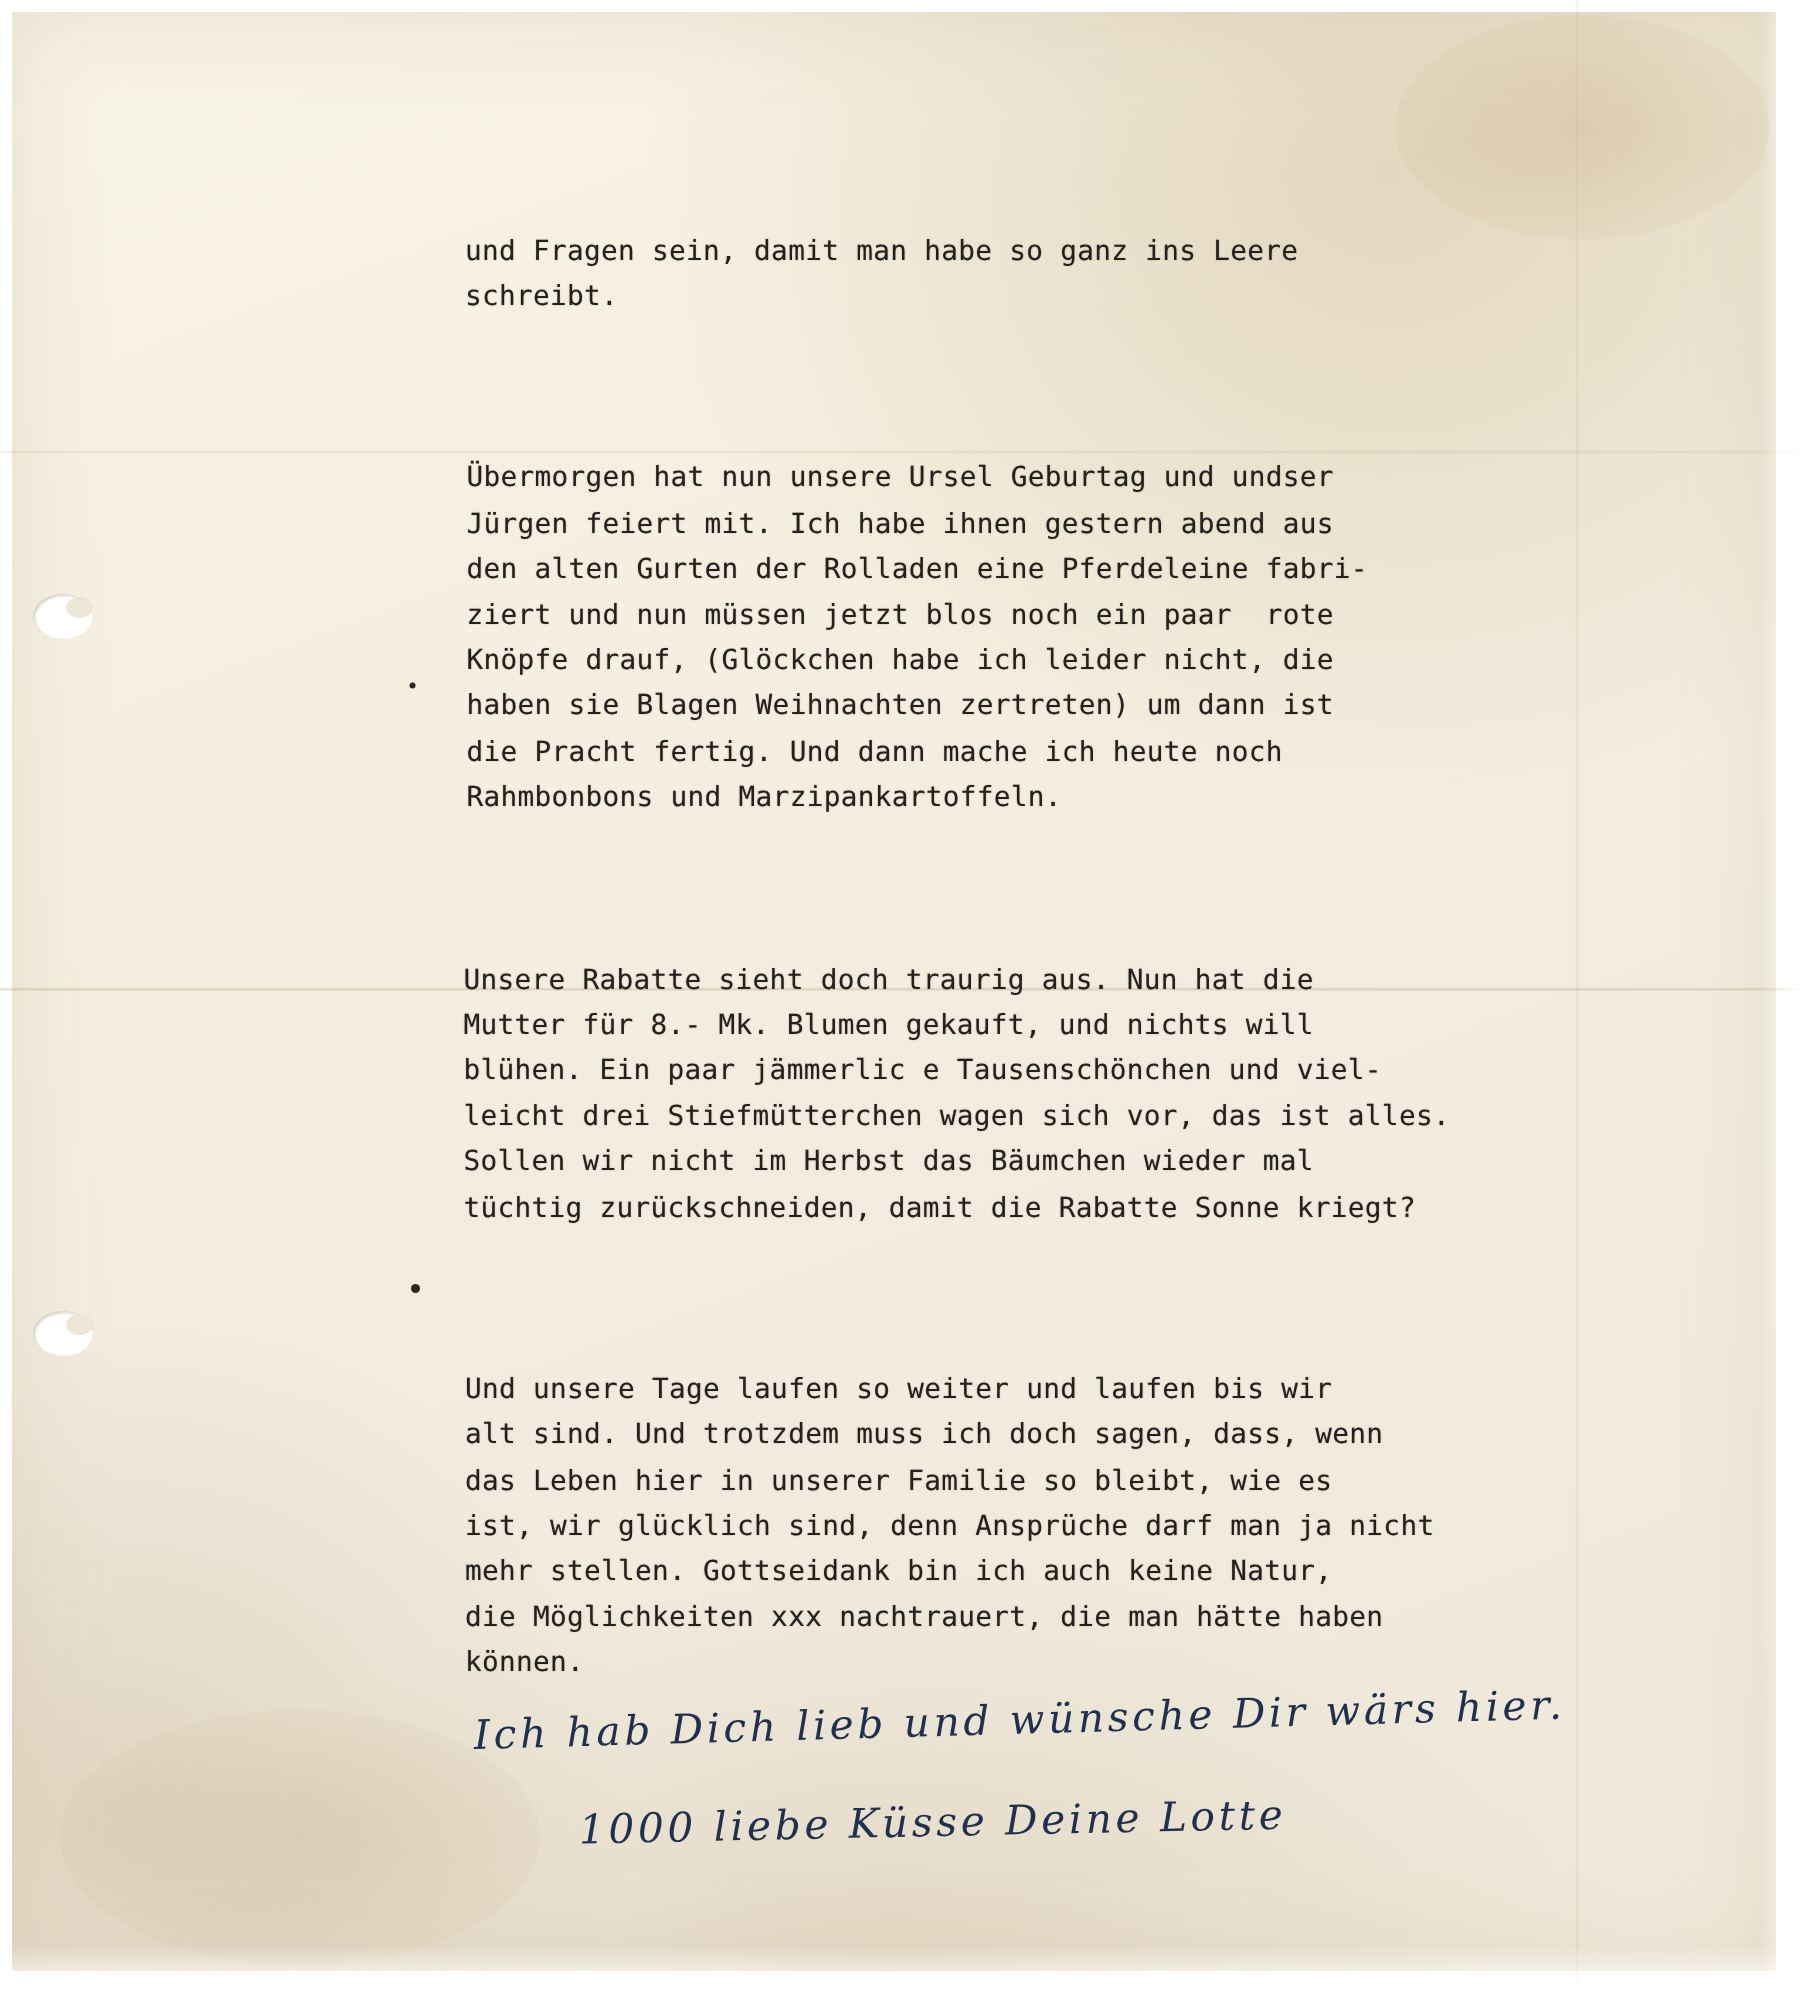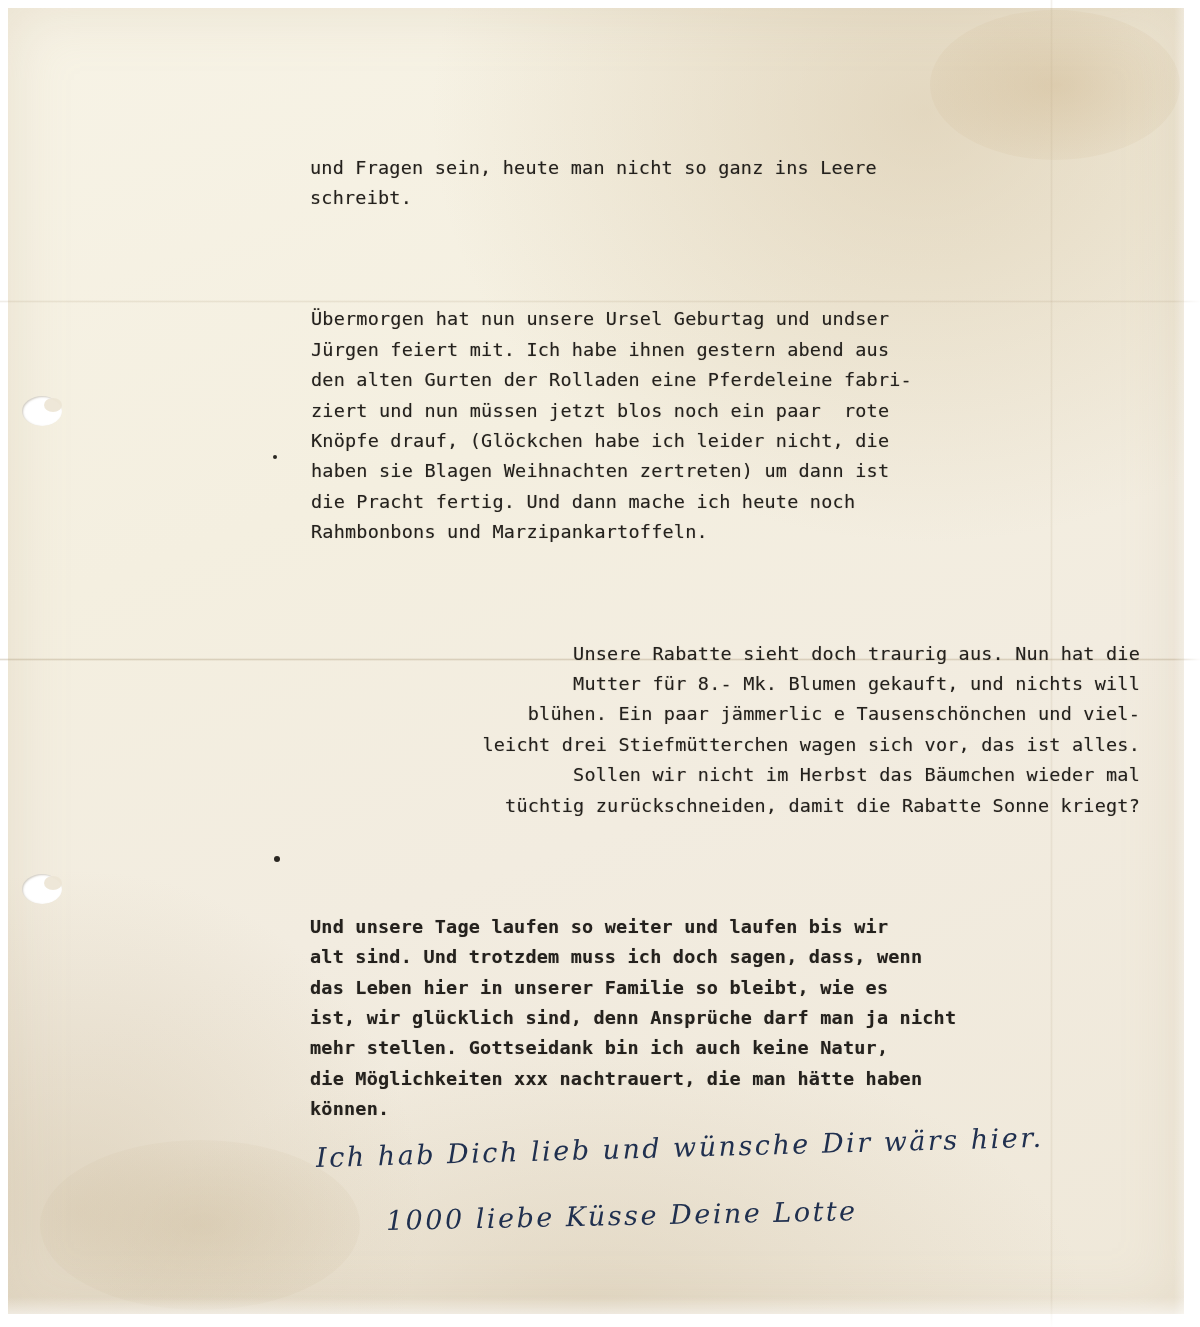--- a/index.html
+++ b/index.html
@@ -95,24 +95,24 @@
     line-height: 30.4px;
     color: #24211d;
     letter-spacing: 0.2px;
     white-space: pre-wrap;
     text-shadow: 0 0 1px rgba(40,36,30,0.35);
   }
   .para {
     margin: 0 0 30px 0;
     white-space: pre-wrap;
   }
-  .para:last-of-type { margin-bottom: 0; font-weight: bold; }
+  .para:last-of-type { margin-bottom: 0; }
   
   .para.shift1 { margin-left: 1px; }
-  .para.shift2 { margin-left: -1px; text-align: right; }
+  .para.shift2 { margin-left: -1px; }
 
   
   .handwriting {
     position: absolute;
     font-family: "DejaVu Serif", serif;
     font-style: italic;
     color: #20304f;
     white-space: nowrap;
   }
   .hw-line1 {
@@ -156,21 +156,21 @@
   <div class="stain" style="left: 930px; top: 10px; width: 250px; height: 150px; background: radial-gradient(ellipse at center, rgba(198,170,125,0.35), rgba(198,170,125,0));"></div>
   <div class="stain" style="left: 40px; top: 1140px; width: 320px; height: 170px; background: radial-gradient(ellipse at center, rgba(196,176,140,0.32), rgba(196,176,140,0));"></div>
 
   <div class="punch" style="left: 22px; top: 396px;"></div>
   <div class="punch" style="left: 22px; top: 874px;"></div>
 
   <div class="ink-dot" style="left: 273px; top: 455px; width: 4px; height: 4px;"></div>
   <div class="ink-dot" style="left: 274px; top: 856px; width: 6px; height: 6px;"></div>
 
   <div class="typescript">
-    <p class="para">und Fragen sein, heute man nicht so ganz ins Leere
+    <p class="para">und Fragen sein, damit man habe so ganz ins Leere
 schreibt.</p>
     <p class="para shift1">Übermorgen hat nun unsere Ursel Geburtag und undser
 Jürgen feiert mit. Ich habe ihnen gestern abend aus
 den alten Gurten der Rolladen eine Pferdeleine fabri-
 ziert und nun müssen jetzt blos noch ein paar  rote
 Knöpfe drauf, (Glöckchen habe ich leider nicht, die
 haben sie Blagen Weihnachten zertreten) um dann ist
 die Pracht fertig. Und dann mache ich heute noch
 Rahmbonbons und Marzipankartoffeln.</p>
     <p class="para shift2">Unsere Rabatte sieht doch traurig aus. Nun hat die

